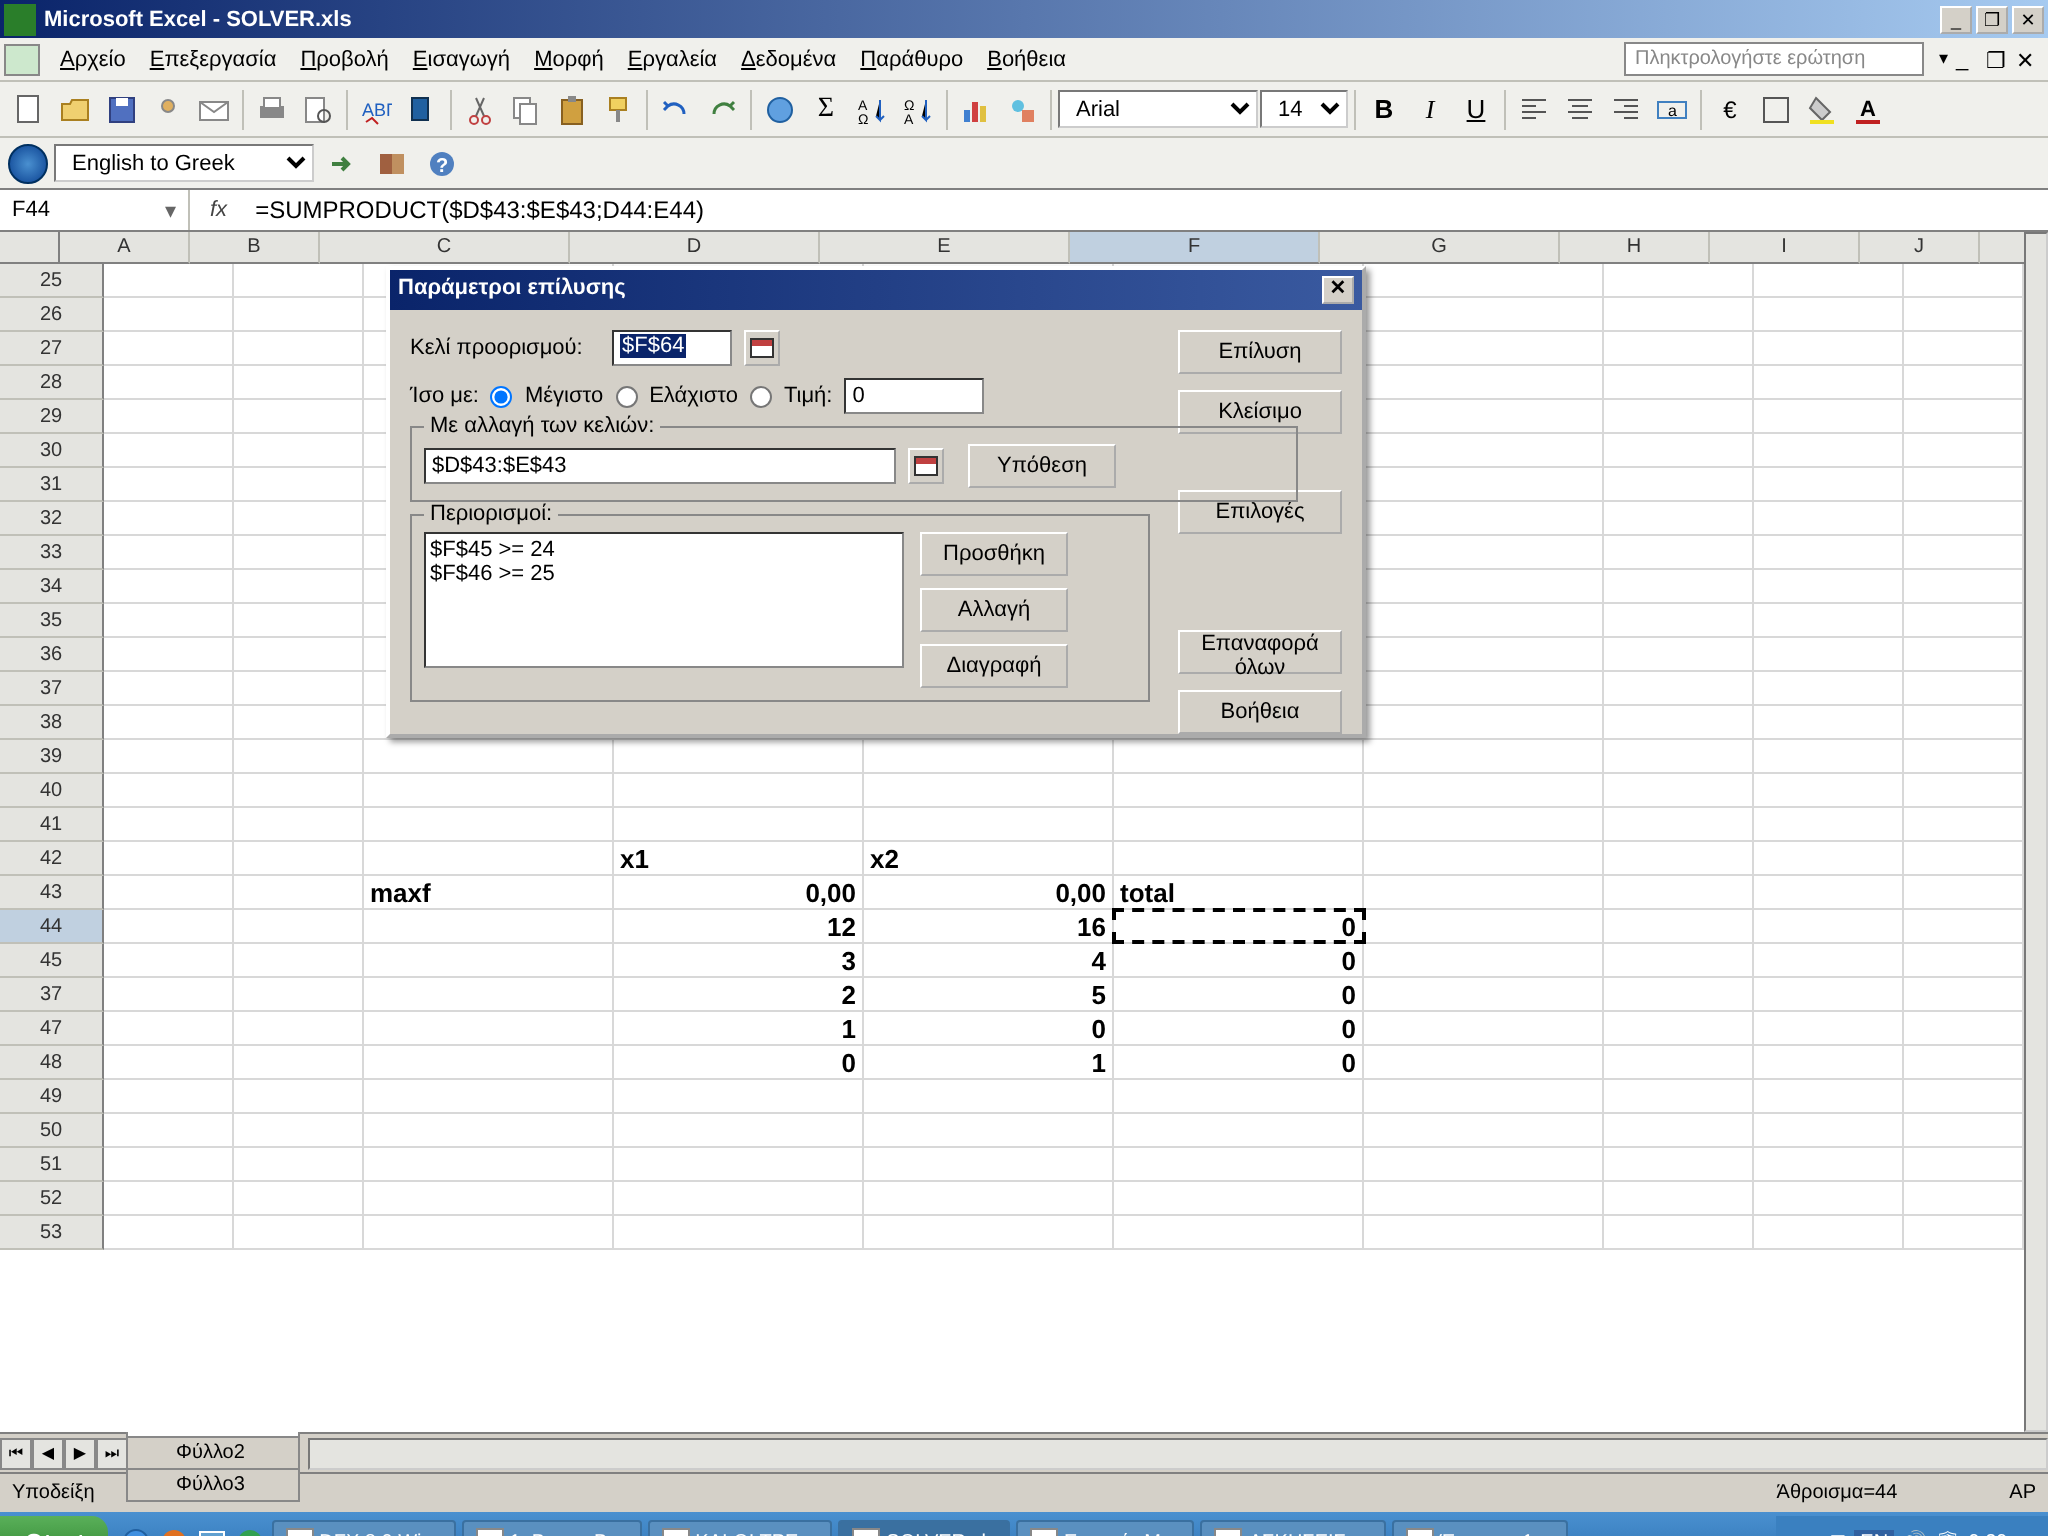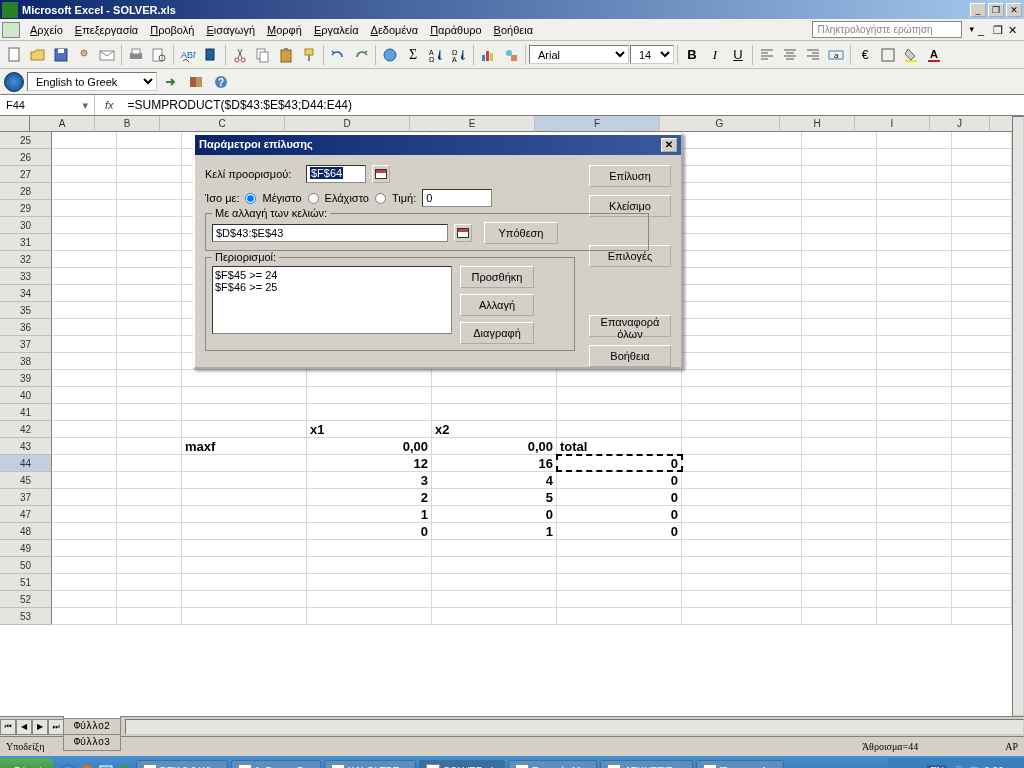--- a/index.html
+++ b/index.html
@@ -46,26 +46,26 @@
 .cells { position: relative; }
 .cell-row { display: flex; height: 17px; border-bottom: 1px solid #d8d8d8; }
 .cell { border-right: 1px solid #d8d8d8; padding: 0 3px; font-size: 13px; font-family: Arial; display: flex; align-items: center; overflow: hidden; }
 .cell.num { justify-content: flex-end; }
 .cell.bold { font-weight: bold; }
 .cell.selected { outline: 2px dashed black; outline-offset: -1px; }
 
 .sheet-tabs { background: #d4d0c8; height: 20px; display: flex; align-items: center; border-top: 1px solid #808080; }
 .tab-nav { display: flex; }
 .tab-nav-btn { width: 16px; height: 16px; border: 1px solid #888; background: #e4e4e0; display: flex; align-items: center; justify-content: center; font-size: 8px; }
-.sheet-tab { padding: 2px 10px; background: #d4d0c8; border: 1px solid #888; border-top: none; font-size: 10px; margin-left: -1px; font-family: Liberation Mono, monospace; }
+.sheet-tab { padding: 2px 24px; background: #d4d0c8; border: 1px solid #888; border-top: none; font-size: 10px; margin-left: -1px; }
 .sheet-tab.active { background: white; font-weight: bold; }
 .hscroll { flex: 1; background: #e4e4e0; border: 1px inset #ccc; height: 16px; margin-left: 4px; }
 
-.status-bar { background: #d4d0c8; height: 20px; display: flex; align-items: center; padding: 0 6px; font-size: 10px; border-top: 1px solid #808080; font-family: Liberation Serif, serif; }
-.status-bar .mid { margin-left: auto; margin-right: 87px; }
+.status-bar { background: #d4d0c8; height: 20px; display: flex; align-items: center; padding: 0 6px; font-size: 10px; border-top: 1px solid #808080; }
+.status-bar .mid { margin-left: auto; margin-right: 56px; }
 .status-bar .right { }
 
 .taskbar { background: linear-gradient(to bottom, #4a90d0, #2a70b0); height: 30px; display: flex; align-items: center; }
 .start-btn { background: linear-gradient(to bottom, #5ab05a, #2a802a); color: white; font-weight: bold; font-style: italic; padding: 4px 12px; border-radius: 0 8px 8px 0; height: 26px; display: flex; align-items: center; font-size: 13px; }
 .task-btn { background: #5a90c0; border: 1px solid #3a70a0; padding: 3px 6px; color: white; font-size: 10px; height: 22px; margin-left: 3px; display: flex; align-items: center; max-width: 95px; overflow: hidden; white-space: nowrap; border-radius: 2px; }
 .task-btn.active { background: #3a70a0; }
 .tray { background: #3a80c0; margin-left: auto; padding: 2px 6px; color: white; font-size: 10px; height: 26px; display: flex; align-items: center; gap: 4px; }
 
 
 .dialog { position: absolute; top: 133px; left: 193px; width: 490px; background: #d4d0c8; border: 2px outset #fff; box-shadow: 2px 2px 3px rgba(0,0,0,0.4); }

